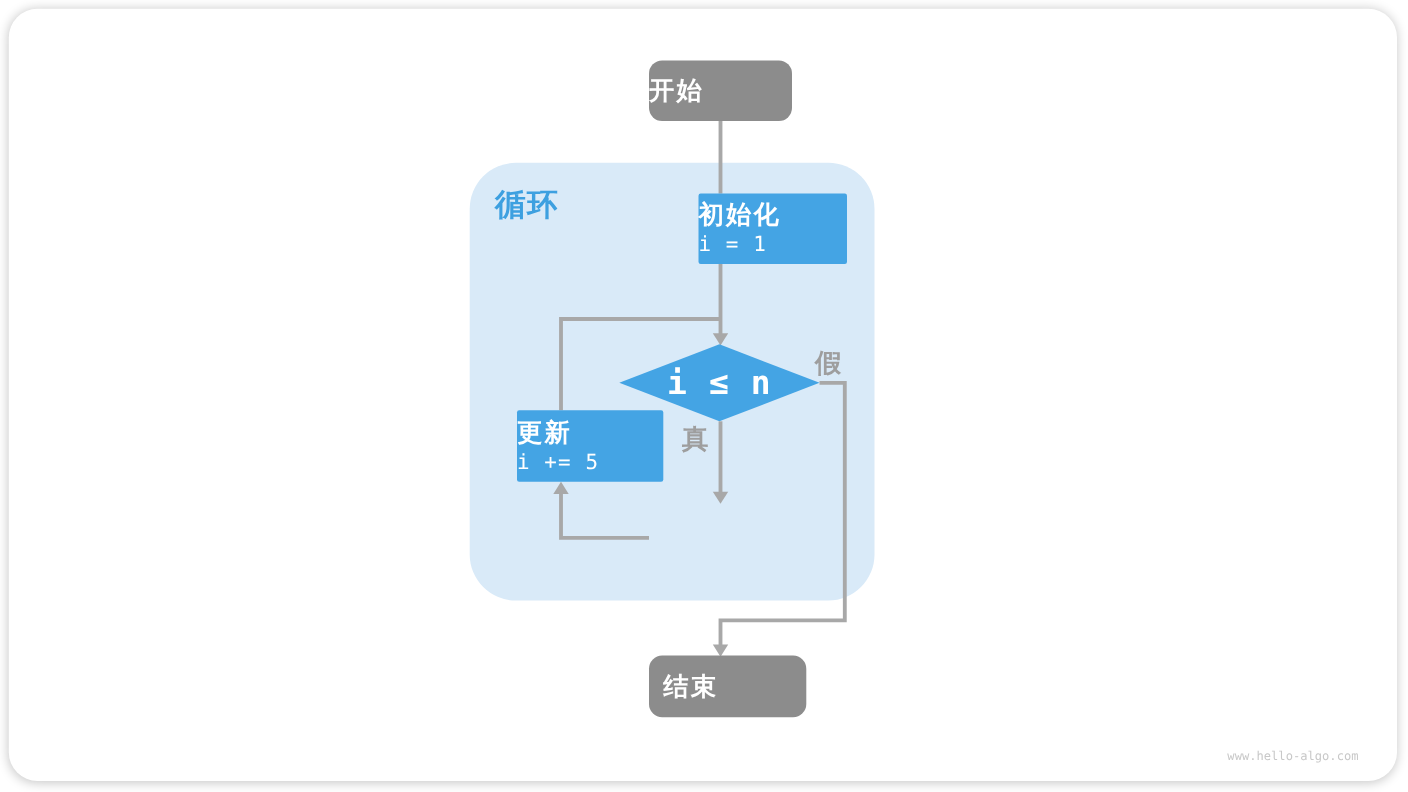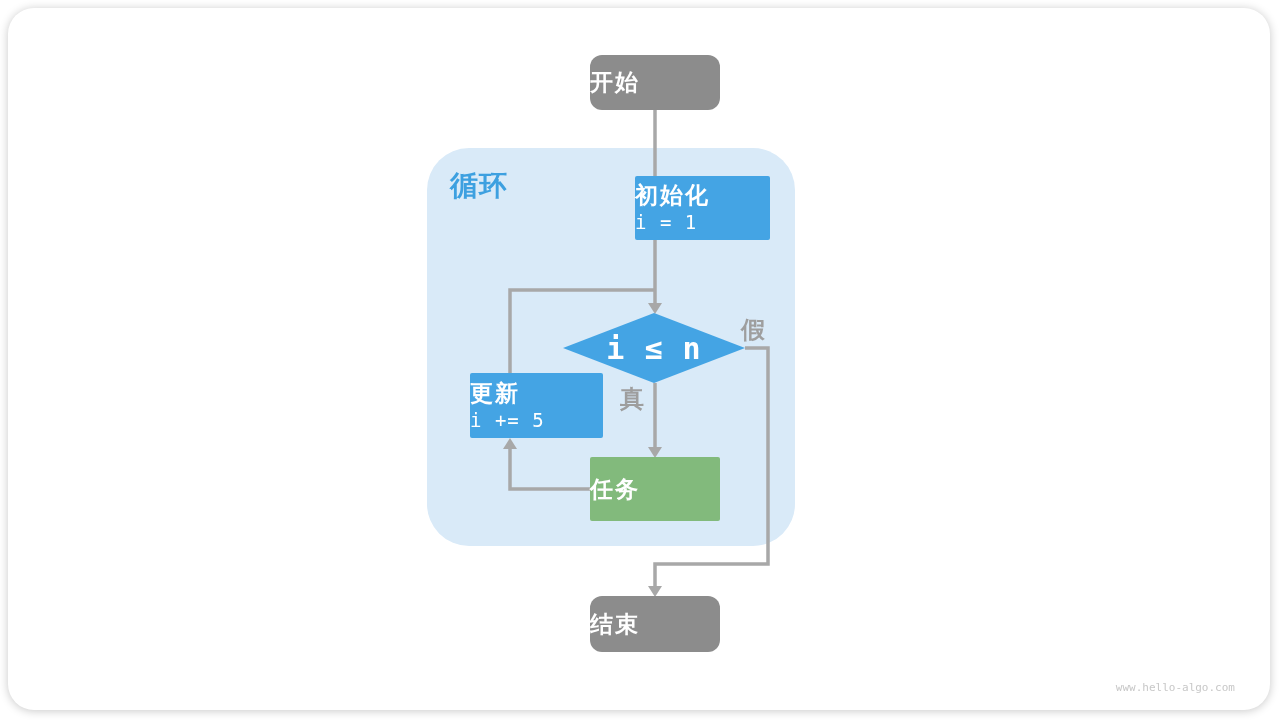--- a/index.html
+++ b/index.html
@@ -94,21 +94,21 @@
     background: var(--node-gray, #8c8c8c);
     border-radius: 12px;
   }
   .process-blue { background: var(--node-blue, #44a4e4); border-radius: 2px; }
   .process-green { background: var(--node-green, #82ba7c); border-radius: 2px; }
 
   .start-node { left: 590px; top: 55px;  width: 130px; height: 55px; }
   .init-node  { left: 588px; top: 176px; width: 135px; height: 64px; margin-left: 47px; }
   .update-node{ left: 443px; top: 373px; width: 133px; height: 65px; margin-left: 27px; }
   .task-node  { left: 590px; top: 457px; width: 130px; height: 64px; }
-  .end-node   { left: 590px; top: 596px; width: 130px; height: 56px; }
+  .end-node   { left: 590px; top: 596px; width: 130px; height: 56px; padding-left: 13px; }
 
   .condition-label {
     position: absolute;
     left: 563px; top: 313px;
     width: 182px; height: 70px;
     display: flex;
     align-items: center;
     justify-content: center;
     color: #ffffff;
     font-family: "DejaVu Sans Mono", "Liberation Mono", monospace;
@@ -173,23 +173,20 @@
     <span class="code">i = 1</span>
   </div>
 
   <div class="condition-label">i ≤ n</div>
 
   <div class="node process-blue update-node">
     <span class="cn">更新</span>
     <span class="code">i += 5</span>
   </div>
 
-  <div class="node process-green task-node">
-    <span class="cn">任务</span>
-  </div>
 
   <div class="node terminal end-node">
     <span class="cn">结束</span>
   </div>
 
   <div class="edge-label true-label">真</div>
   <div class="edge-label false-label">假</div>
 
   <div class="watermark">www.hello-algo.com</div>
 </div>

